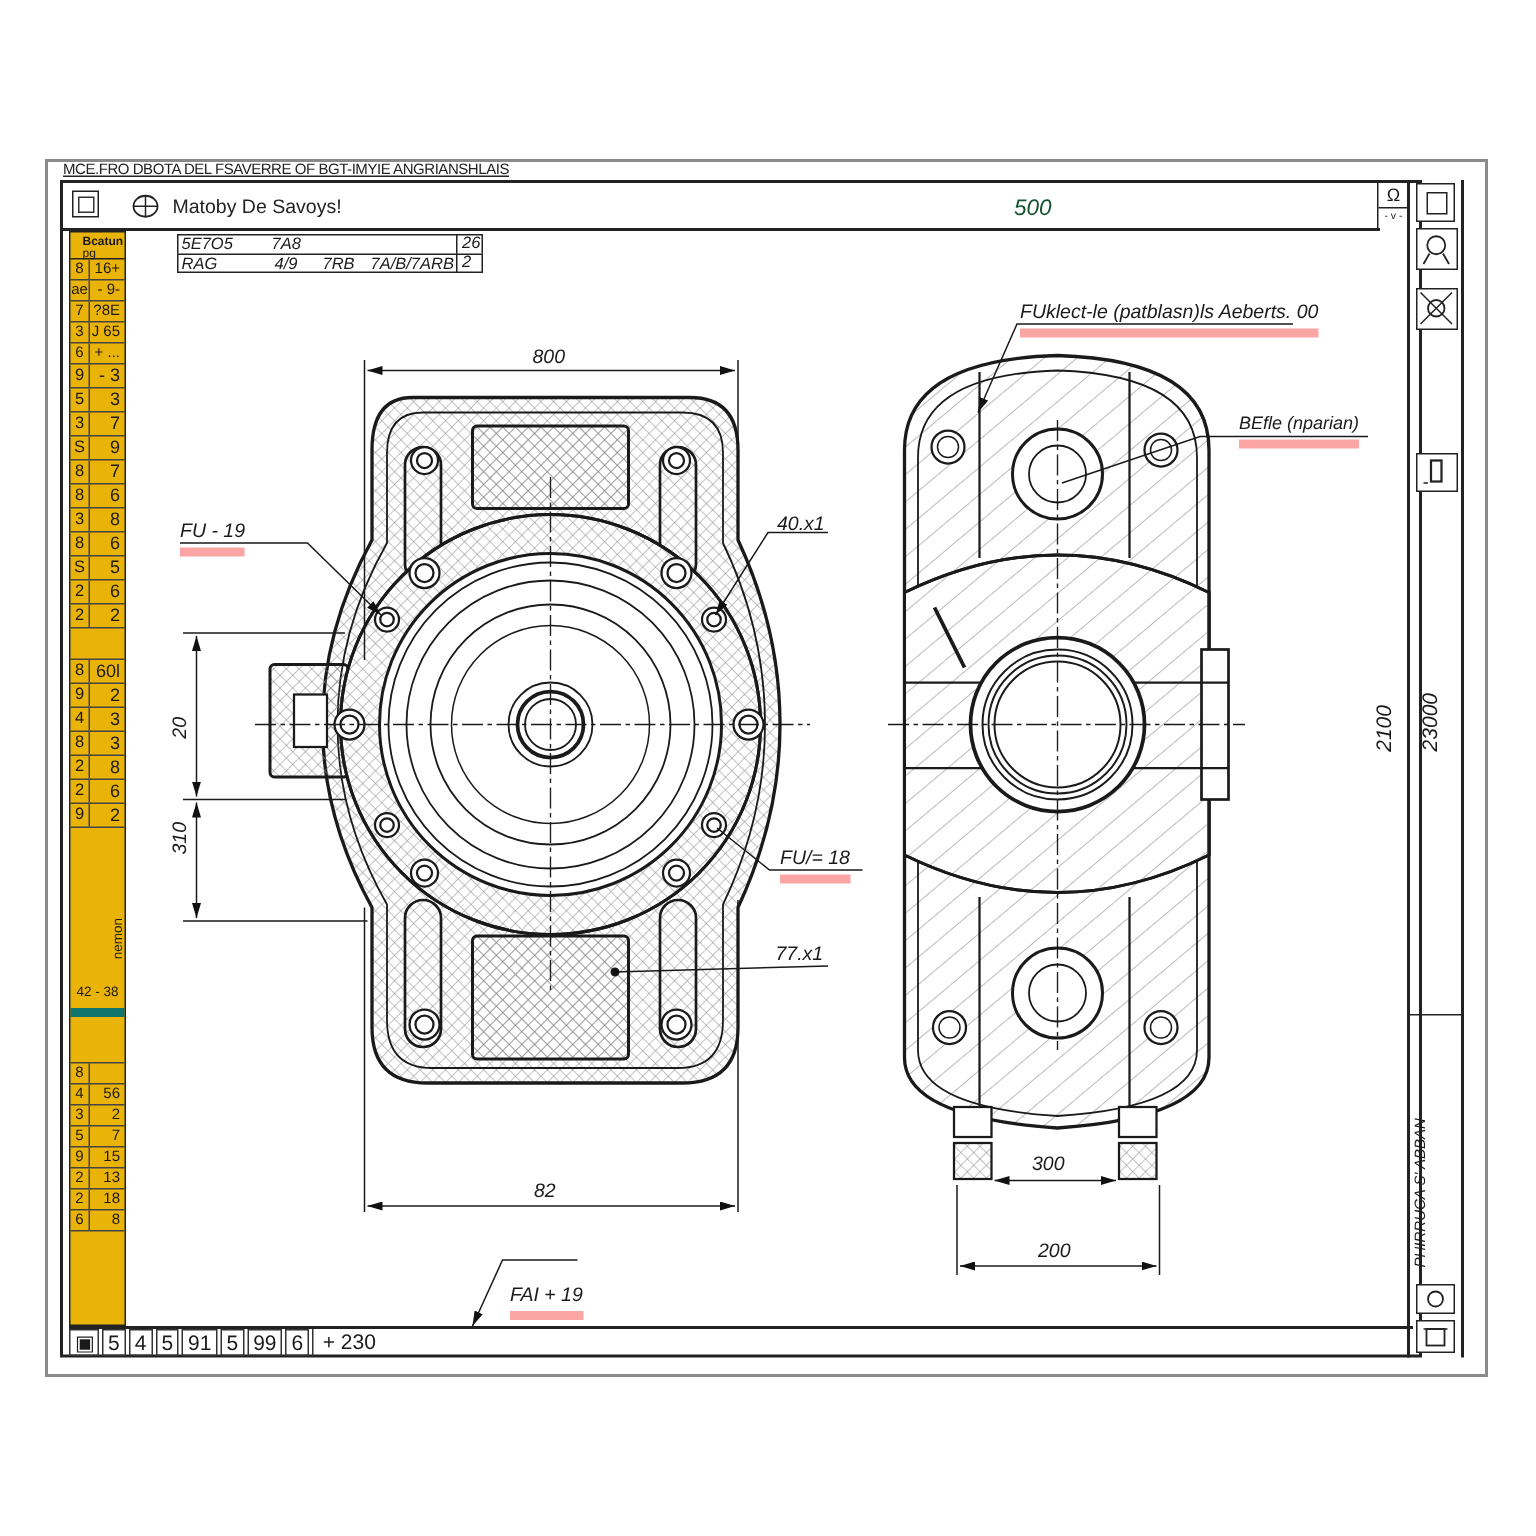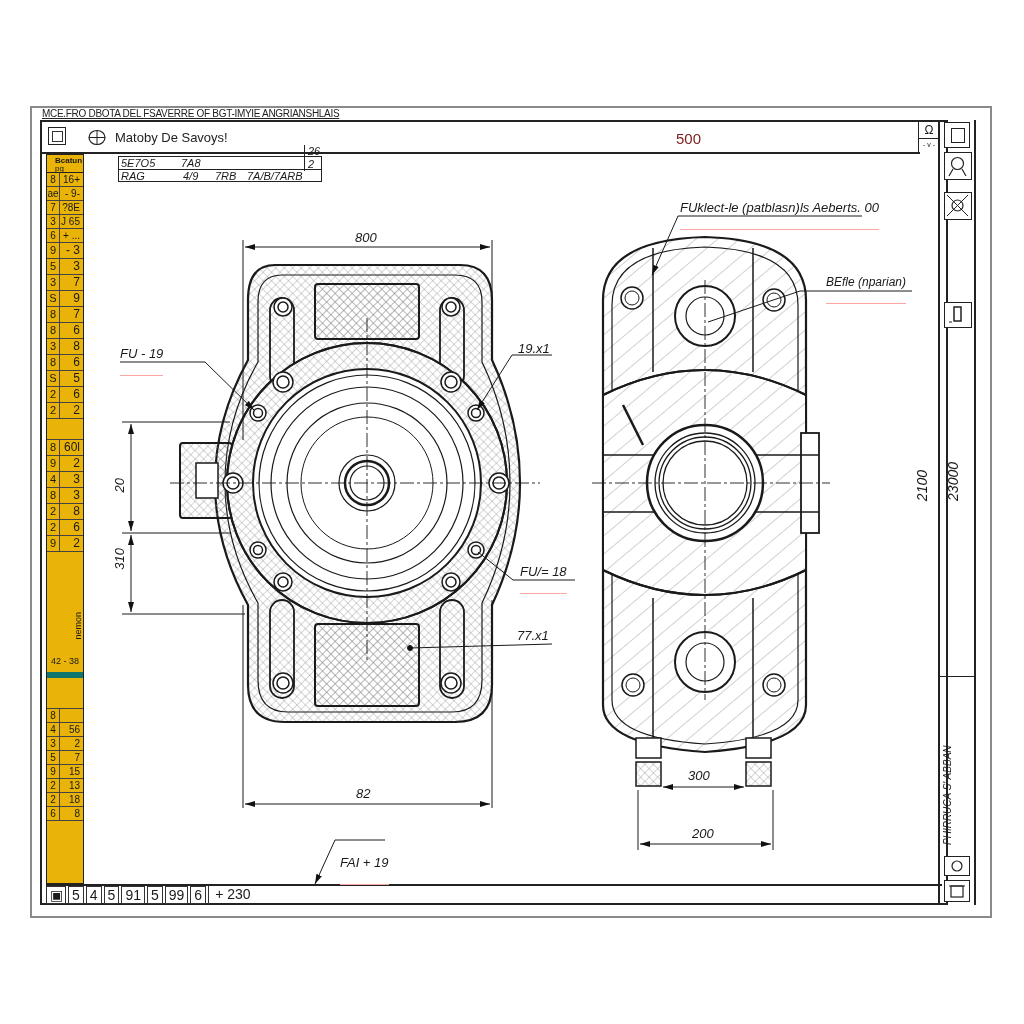--- a/index.html
+++ b/index.html
@@ -5,26 +5,26 @@
   html,body{margin:0;padding:0;background:#ffffff;}
   body{width:1024px;height:1024px;position:relative;overflow:hidden;font-family:"Liberation Sans",sans-serif;color:#1a1a1a;}
   .sheet{position:absolute;left:30px;top:106px;width:962px;height:812px;border:2px solid #8a8a8a;background:#fff;box-sizing:border-box;}
   .sheet-title{position:absolute;left:42px;top:108px;font-size:10px;letter-spacing:-0.3px;text-decoration:underline;color:#222;white-space:nowrap;}
   .frame{position:absolute;left:40px;top:120px;width:908px;height:785px;border:2px solid #222;box-sizing:border-box;}
   .header{position:absolute;left:40px;top:120px;width:880px;height:34px;border-bottom:2px solid #222;box-sizing:border-box;}
   .hdr-icon-box{position:absolute;left:48px;top:127px;width:18px;height:18px;border:1.5px solid #222;box-sizing:border-box;}
   .hdr-icon-box::after{content:"";position:absolute;left:3px;top:3px;width:9px;height:9px;border:1px solid #333;}
   .hdr-globe{position:absolute;left:88px;top:128px;width:18px;height:18px;}
   .app-title{position:absolute;left:115px;top:130px;font-size:13px;color:#222;}
-  .hdr-value{position:absolute;left:676px;top:130px;font-size:15px;color:#7f1d1d;}
+  .hdr-value{position:absolute;left:676px;top:130px;font-size:15px;color:#14532d;font-style:italic;}
   .info-table{position:absolute;left:118px;top:156px;width:204px;height:28px;font-style:italic;font-size:11px;}
   .info-row{display:flex;height:13px;border:1.2px solid #222;box-sizing:border-box;border-bottom:none;}
   .info-row:last-child{border-bottom:1.2px solid #222;align-items:center;}
   .info-row span{white-space:nowrap;line-height:12px;padding-left:2px;}
-  .info-right{position:absolute;left:304px;top:145px;width:18px;height:28px;font-style:italic;font-size:11px;}
+  .info-right{position:absolute;left:304px;top:156px;width:18px;height:28px;font-style:italic;font-size:11px;}
   .info-right div{height:13px;border-left:1.2px solid #222;line-height:12px;padding-left:3px;}
   .left-panel{position:absolute;left:46px;top:154px;width:38px;height:730px;border:1.5px solid #222;box-sizing:border-box;background:#eab308;}
   .lp-head{font-size:8px;font-weight:bold;padding:2px 0 0 8px;height:18px;line-height:8px;border-bottom:1px solid #222;box-sizing:border-box;}
   .lp-row{display:flex;height:16px;border-bottom:1px solid #444;box-sizing:border-box;font-size:12px;}
   .lp-row .c1{width:12px;border-right:1px solid #444;text-align:center;font-size:11px;line-height:15px;}
   .lp-row .c2{flex:1;text-align:right;padding-right:3px;line-height:15px;}
   .lp-row.small{height:14px;font-size:10px;}
   .lp-row.small .c1,.lp-row.small .c2{line-height:13px;font-size:10px;}
   .lp-gap{height:20px;border-bottom:1px solid #444;}
   .lp-vert{height:120px;border-bottom:6px solid #0f766e;position:relative;font-size:9px;}
@@ -33,21 +33,21 @@
   .bottom-strip{position:absolute;left:46px;top:884px;width:896px;height:20px;border-top:2px solid #222;box-sizing:border-box;display:flex;font-size:14px;}
   .bottom-strip .cell{border:1px solid #333;padding:0 3px;line-height:17px;margin-right:2px;}
   .bottom-strip .wide{border:none;border-left:1.2px solid #333;padding-left:6px;}
   .right-panel{position:absolute;left:938px;top:120px;width:38px;height:785px;border-left:2px solid #222;border-right:2px solid #222;box-sizing:border-box;}
   .rp-btn{position:absolute;width:28px;height:28px;border:1.5px solid #222;box-sizing:border-box;background:#fff;}
   .rp-vtext{position:absolute;left:942px;top:735px;width:26px;height:120px;writing-mode:vertical-rl;transform:rotate(180deg);font-size:10px;font-style:italic;text-align:center;}
   .rp-dim1{position:absolute;left:914px;top:470px;writing-mode:vertical-rl;transform:rotate(180deg);font-size:14px;font-style:italic;}
   .rp-dim2{position:absolute;left:945px;top:462px;writing-mode:vertical-rl;transform:rotate(180deg);font-size:14px;font-style:italic;}
   .drawing{position:absolute;left:0;top:0;width:1024px;height:1024px;pointer-events:none;}
   .lbl{position:absolute;font-style:italic;font-size:13px;white-space:nowrap;color:#1a1a1a;}
-  .lbl.ul{border-bottom:1px solid #fca5a5;padding-bottom:14px;}
+  .lbl.ul{border-bottom:6px solid #fca5a5;padding-bottom:4px;}
   .vert{writing-mode:vertical-rl;transform:rotate(180deg);}
 </style>
 </head>
 <body>
 
 <div class="sheet"></div>
 <div class="sheet-title">MCE.FRO DBOTA DEL FSAVERRE OF BGT-IMYIE ANGRIANSHLAIS</div>
 <div class="frame"></div>
 <div class="header"></div>
 
@@ -425,21 +425,21 @@
     <polyline points="912,291 800,291 708,322" stroke-width="1"></polyline>
     <line x1="623" y1="405" x2="643" y2="445" stroke-width="2.5"></line>
   </g>
 </svg>
 
 <div class="lbl" style="left:355px;top:230px;">800</div>
 <div class="lbl" style="left:356px;top:786px;">82</div>
 <div class="lbl vert" style="left:112px;top:478px;">20</div>
 <div class="lbl vert" style="left:112px;top:548px;">310</div>
 <div class="lbl ul" style="left:120px;top:346px;">FU - 19</div>
-<div class="lbl" style="left:518px;top:341px;">19.x1</div>
+<div class="lbl" style="left:518px;top:341px;">40.x1</div>
 <div class="lbl ul" style="left:520px;top:564px;">FU/= 18</div>
 <div class="lbl" style="left:517px;top:628px;">77.x1</div>
 <div class="lbl ul" style="left:340px;top:825px;margin-top:30px;">FAI + 19</div>
 
 <div class="lbl ul" style="left:680px;top:200px;">FUklect-le (patblasn)ls Aeberts. 00</div>
 <div class="lbl ul" style="left:826px;top:275px;font-size:12px;">BEfle (nparian)</div>
 <div class="lbl" style="left:688px;top:768px;">300</div>
 <div class="lbl" style="left:692px;top:826px;">200</div>
 
 </body></html>

